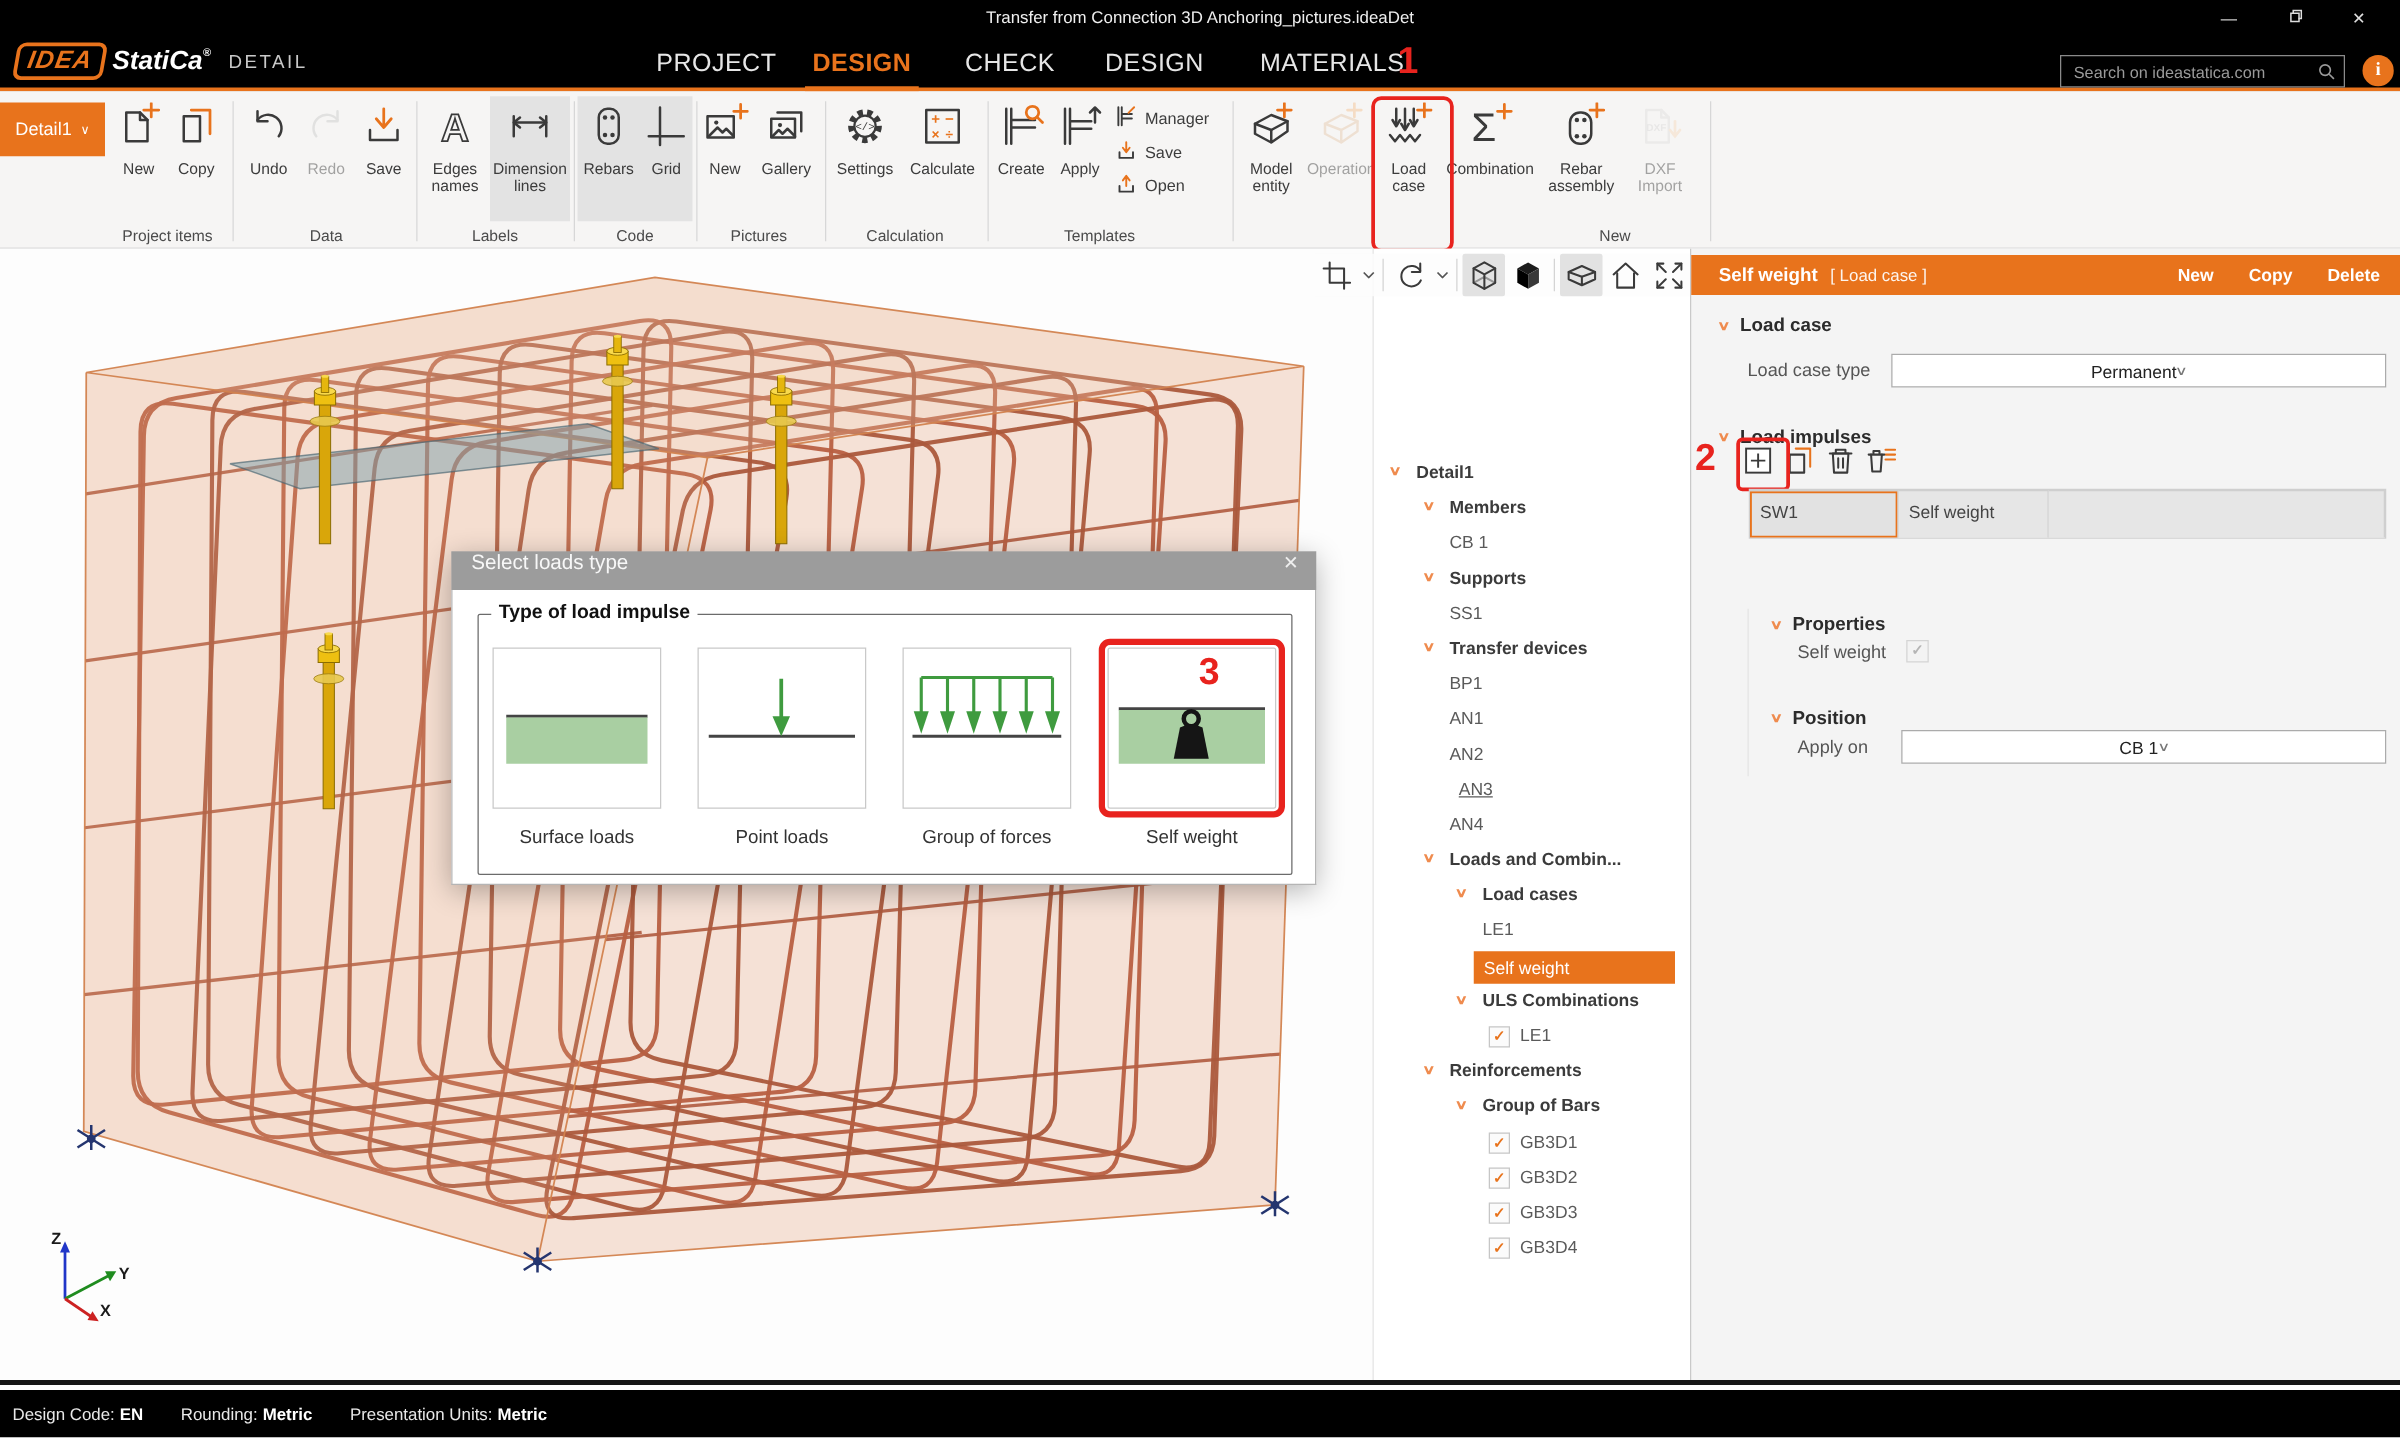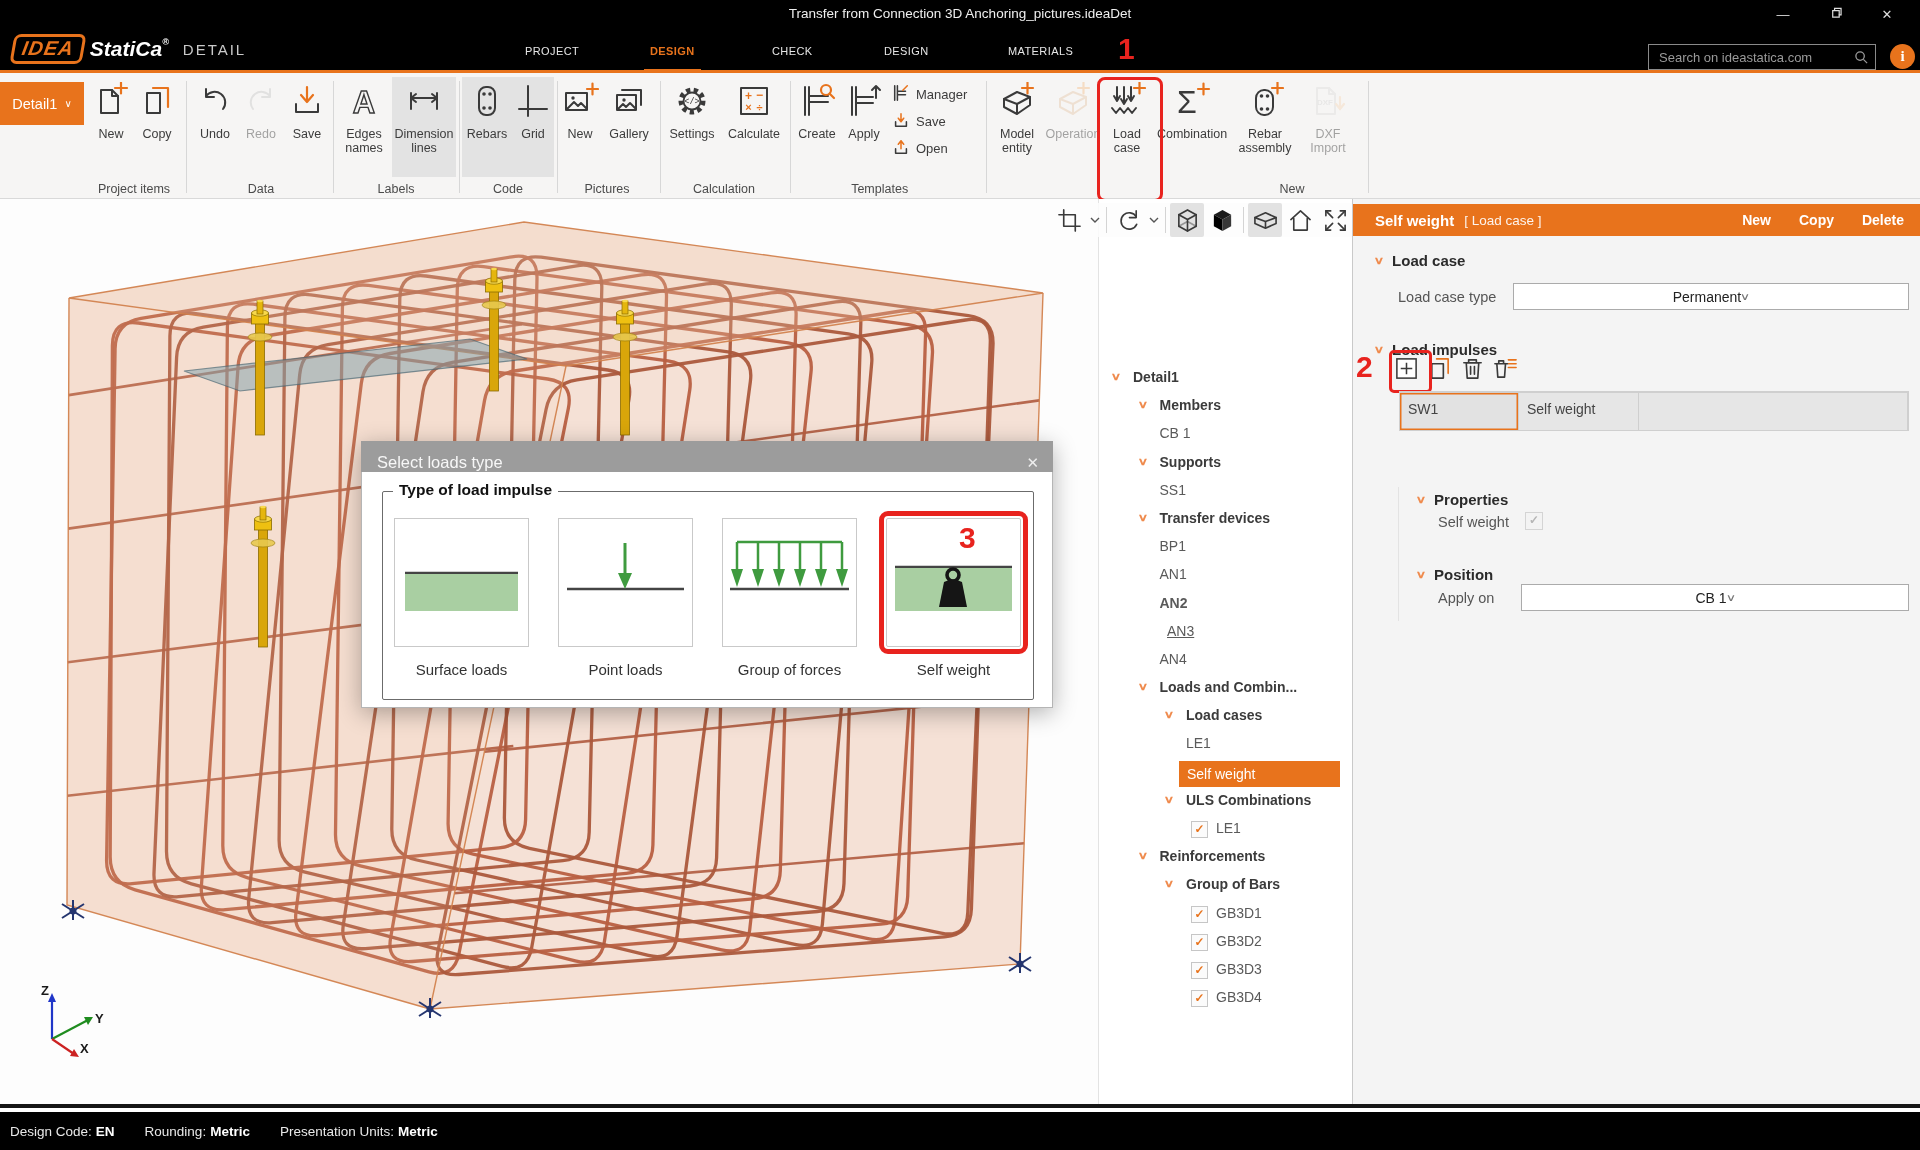--- a/index.html
+++ b/index.html
@@ -10,21 +10,21 @@
 #wintitle{position:absolute;left:0;top:0;width:100%;text-align:center;line-height:28px;font-size:13.5px;color:#efefef}
 #winbtns{position:absolute;right:22px;top:0;height:28px;display:flex;gap:30px;align-items:center}
 .wb{color:#ddd;font-size:13px;width:22px;text-align:center;cursor:default}
 #menubar{position:absolute;left:0;top:28px;width:1920px;height:45px;background:#000;border-bottom:3px solid #e8731c;box-sizing:border-box}
 #brand{position:absolute;left:12px;top:3px;height:36px;display:flex;align-items:center}
 #logoidea{display:inline-block;transform:skewX(-10deg);border:3px solid #e8731c;border-radius:7px;padding:0 7px 1px 7px;color:#e8731c;font-style:italic;font-weight:900;font-size:20px;letter-spacing:1px;background:#000}
 #logostatica{color:#fff;font-style:italic;font-weight:900;font-size:21px;margin-left:6px}
 #logoreg{color:#fff;font-size:9px;vertical-align:top}
 #logomodule{color:#c9c9c9;font-size:15px;letter-spacing:2px;margin-left:14px}
 #tabs{position:absolute;left:0;top:8px;height:30px;width:100%}
-.tab{position:absolute;top:0;height:30px;line-height:30px;font-size:11px;color:#e6e6e6;letter-spacing:.4px;cursor:default}
+.tab{position:absolute;top:0;height:30px;line-height:30px;font-size:20px;color:#e6e6e6;letter-spacing:.4px;cursor:default}
 .tab.active{color:#e8731c;font-weight:700}
 .tab.active::after{content:"";position:absolute;left:-6px;right:-6px;bottom:-10px;height:7px;background:#e8731c}
 #searchbox{position:absolute;left:1648px;top:16px;width:228px;height:26px;border:1px solid #8a8a8a;display:flex;align-items:center;box-sizing:border-box;padding:0 6px 0 8px}
 #searchbox input{flex:1;background:transparent;border:none;outline:none;color:#bbb;font-size:13px;font-family:"Liberation Sans",sans-serif}
 #searchbox input::placeholder{color:#9a9a9a}
 #infodot{position:absolute;left:1890px;top:16px;width:25px;height:25px;border-radius:50%;background:#e8731c;color:#fff;font-weight:700;font-size:15px;text-align:center;line-height:25px;font-family:"Liberation Serif",serif}
 
 #ribbon{position:absolute;left:0;top:73px;width:1920px;height:126px;background:#f6f5f4;border-bottom:1px solid #d9d9d9;box-sizing:border-box}
 #detailsel{position:absolute;left:0;top:9px;width:84px;height:43px;background:#e8731c;color:#fff;font-size:14.5px;display:flex;align-items:center;justify-content:center;gap:7px}
 #detailsel .dcar{font-size:10px}
@@ -81,21 +81,21 @@
 .trh{display:grid;grid-template-columns:119px 120px 1fr;background:#ededed}
 .th{padding:8px 8px;font-weight:700;font-size:14px;color:#333;border-right:1px solid #cfcfcf;display:flex;justify-content:space-between;align-items:center}
 .th svg{width:13px;height:12px}
 .trd{display:grid;grid-template-columns:119px 120px 1fr}
 .td{background:#e6e6e6;border-right:1px solid #cfcfcf;border-top:1px solid #cfcfcf;padding:8px;font-size:14px;color:#444;height:21px}
 .td.selcell{box-shadow:inset 0 0 0 1.5px #e8731c;background:#e2e2e2}
 #subline{position:absolute;left:45px;top:288px;width:1px;height:134px;background:#e3e3e3}
 .pcb{position:absolute;width:16px;height:16px;border:1px solid #d4d4d4;background:#f3f3f3;color:#b5b5b5;font-size:12px;font-weight:700;text-align:center;line-height:15px}
 
 #dialog{position:absolute;left:361px;top:441px;width:692px;height:267px;z-index:30;box-shadow:0 5px 22px rgba(0,0,0,.3)}
-.dlg-title{height:31px;background:#9c9c9c;color:#f7f7f7;font-size:16.5px;display:flex;align-items:flex-end;padding:0 14px 0 16px}
+.dlg-title{height:31px;background:#9c9c9c;color:#f7f7f7;font-size:16.5px;display:flex;align-items:flex-start;padding:0 14px 0 16px}
 .dlg-x{margin-left:auto;font-size:15px;color:#eee}
 .dlg-body{position:relative;height:236px;background:#fff;border:1px solid #b5b5b5;border-top:none;box-sizing:border-box}
 .gbox{position:absolute;left:20px;top:19px;width:650px;height:207px;border:1.5px solid #6b6b6b;border-radius:2px}
 .glegend{position:absolute;top:-11px;left:10px;background:#fff;padding:0 6px;font-weight:700;font-size:15.5px;color:#111}
 .card{position:absolute;top:26px;width:135px}
 .cframe{position:relative;height:129px;border:1px solid #c9c9c9;background:#fff;box-sizing:border-box}
 .cframe.hl{outline:5px solid #e8231e;outline-offset:2px;border-radius:2px}
 .cframe svg{position:absolute;left:0;top:14px;width:133px;height:100px}
 .clabel{text-align:center;margin-top:14px;font-size:15px;color:#333;white-space:nowrap}
 .ann3{position:absolute;left:72px;top:2px;color:#e8231e;font-weight:700;font-size:30px}
@@ -607,21 +607,21 @@
             <span class="chev tchev" style="left: 39.5px;">∨</span>
             <span class="tlab b" style="left: 60.5px;">Transfer devices</span>
           </div>
           <div class="trrow">
             <span class="tlab" style="left: 60.5px;">BP1</span>
           </div>
           <div class="trrow">
             <span class="tlab" style="left: 60.5px;">AN1</span>
           </div>
           <div class="trrow">
-            <span class="tlab" style="left: 60.5px; font-weight: bold;">AN2</span>
+            <span class="tlab" style="left: 60.5px;">AN2</span>
           </div>
           <div class="trrow">
             <span class="tlab" style="left: 68px; text-decoration: underline;">AN3</span>
           </div>
           <div class="trrow">
             <span class="tlab" style="left: 60.5px;">AN4</span>
           </div>
           <div class="trrow">
             <span class="chev tchev" style="left: 39.5px;">∨</span>
             <span class="tlab b" style="left: 60.5px;">Loads and Combin...</span>

